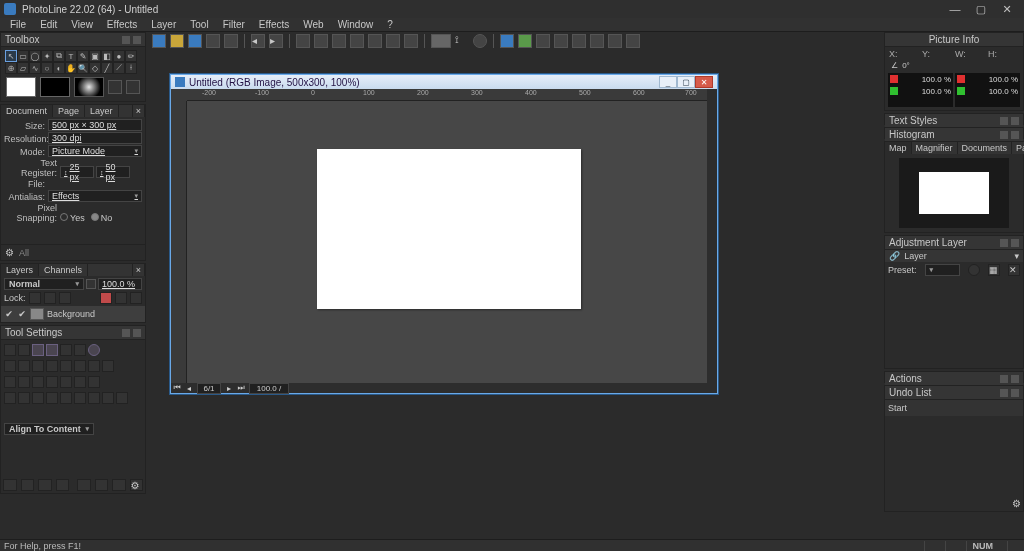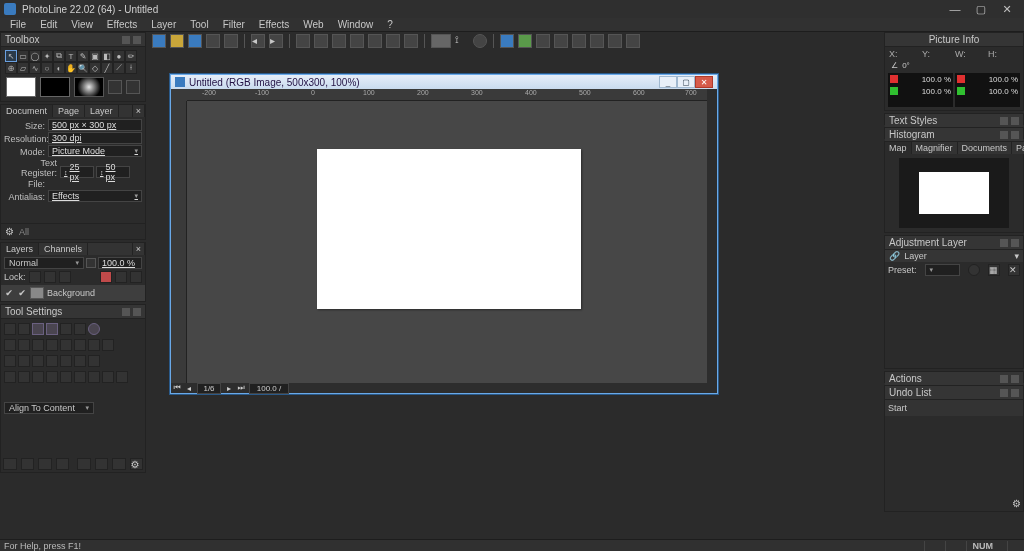--- a/index.html
+++ b/index.html
@@ -115,21 +115,21 @@
   }
   .layer-thumb { width:14px; height:12px; background:#888; border:1px solid #555; }
   .layer-row .vis { width:10px; text-align:center; }
 
   .toolset-row { display:flex; gap:2px; padding:2px 0; flex-wrap:wrap; }
   .ts-btn { width:12px; height:12px; background:#333; border:1px solid #222; }
   .ts-btn.on { background:#4a4550; border:1px solid #6a6080; }
 
   .dropdown {
     background:#202020; border:1px solid #444; font-size:9px; padding:0 4px;
-    height:12px; display:flex; align-items:center; justify-content:space-between;
+    height:12px; display:flex; align-items:center; justify-content:space-between;font-weight:bold;
   }
   .dropdown::after { content:"▾"; font-size:7px; color:#999; }
 
   .bottom-strip {
     position:absolute; bottom:0; left:0; width:100%; height:16px;
     display:flex; gap:4px; padding:2px;
   }
   .bottom-strip .mini { width:14px;height:12px;background:#333;border:1px solid #222; }
 
   
@@ -351,20 +351,27 @@
           </span>
       </div>
       <div class="prop-row">
         <span class="prop-label">File:</span>
         <span></span>
       </div>
       <div class="prop-row">
         <span class="prop-label">Antialias:</span>
         <span class="prop-field select">Effects</span>
       </div>
+      <div class="prop-row">
+        <span class="prop-label" style="width:56px">Pixel Snapping:</span>
+        <span class="prop-radio">
+          <span><span class="r"></span><span>Yes</span></span>
+          <span><span class="r on"></span><span>No</span></span>
+        </span>
+      </div>
     </div>
     <div style="height:18px"></div>
     <div style="padding:2px 4px;border-top:1px solid #222;display:flex;gap:4px;align-items:center">
       <span style="width:10px">⚙</span>
       <span style="font-size:9px;color:#888">All</span>
     </div>
   </div>
 
   <div class="panel">
     <div class="tabs">
@@ -608,21 +615,21 @@
     </div>
   </div>
   <div class="cw-rulers-v"></div>
   <div class="cw-canvas-area">
     <div class="cw-canvas"></div>
   </div>
   <div class="cw-scroll-v"></div>
   <div class="cw-scroll-h">
     <span class="nav">⏮</span>
     <span class="nav">◂</span>
-    <span class="page">1/6</span>
+    <span class="page">6/1</span>
     <span class="nav">▸</span>
     <span class="nav">⏭</span>
     <span class="zoom">100.0 /</span>
     <span class="filler"></span>
   </div>
 </div>
 
 <div class="statusbar">
   <span>For Help, press F1!</span>
   <div class="right">

